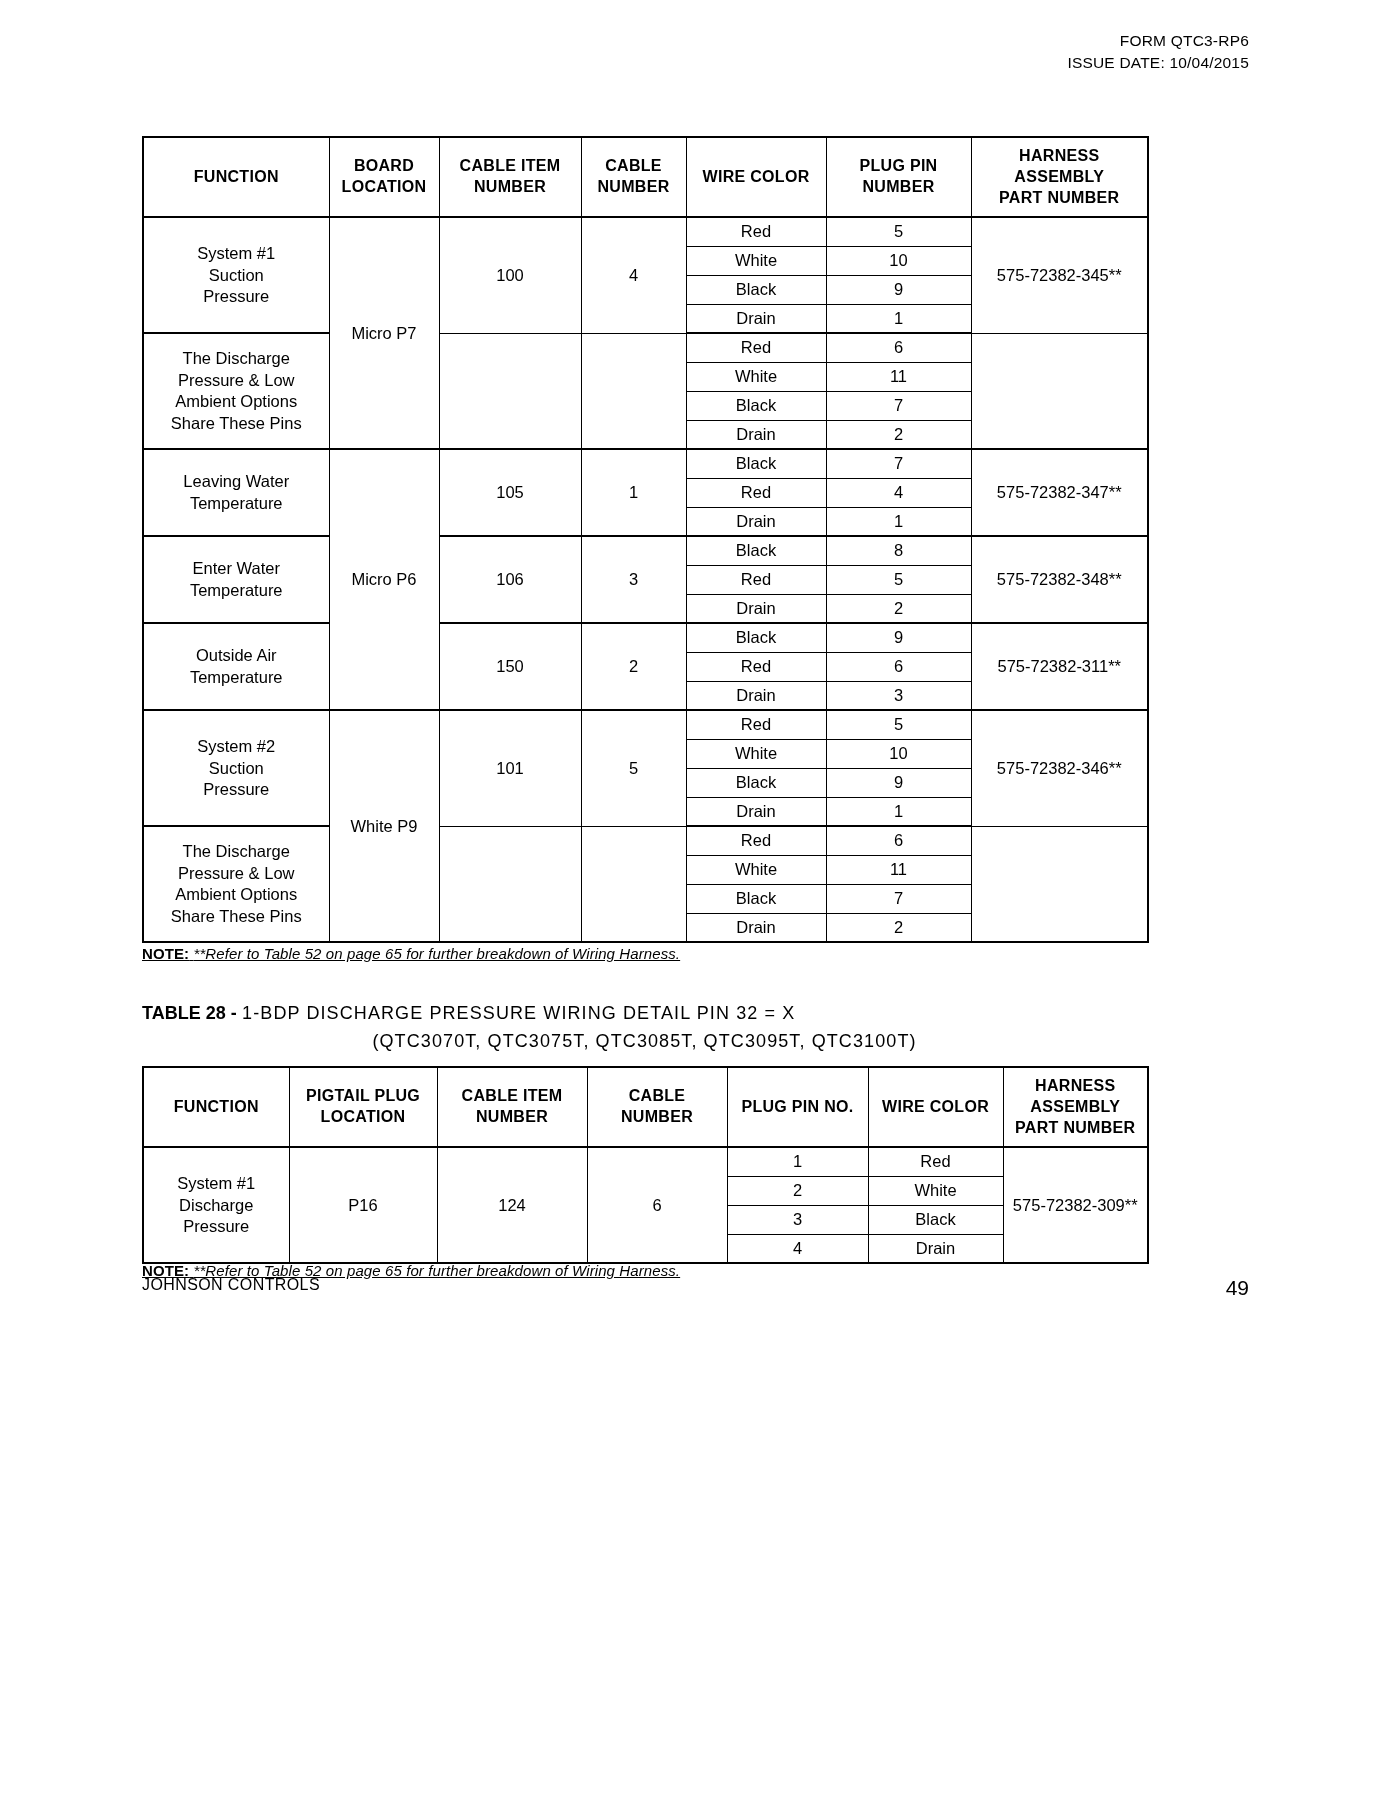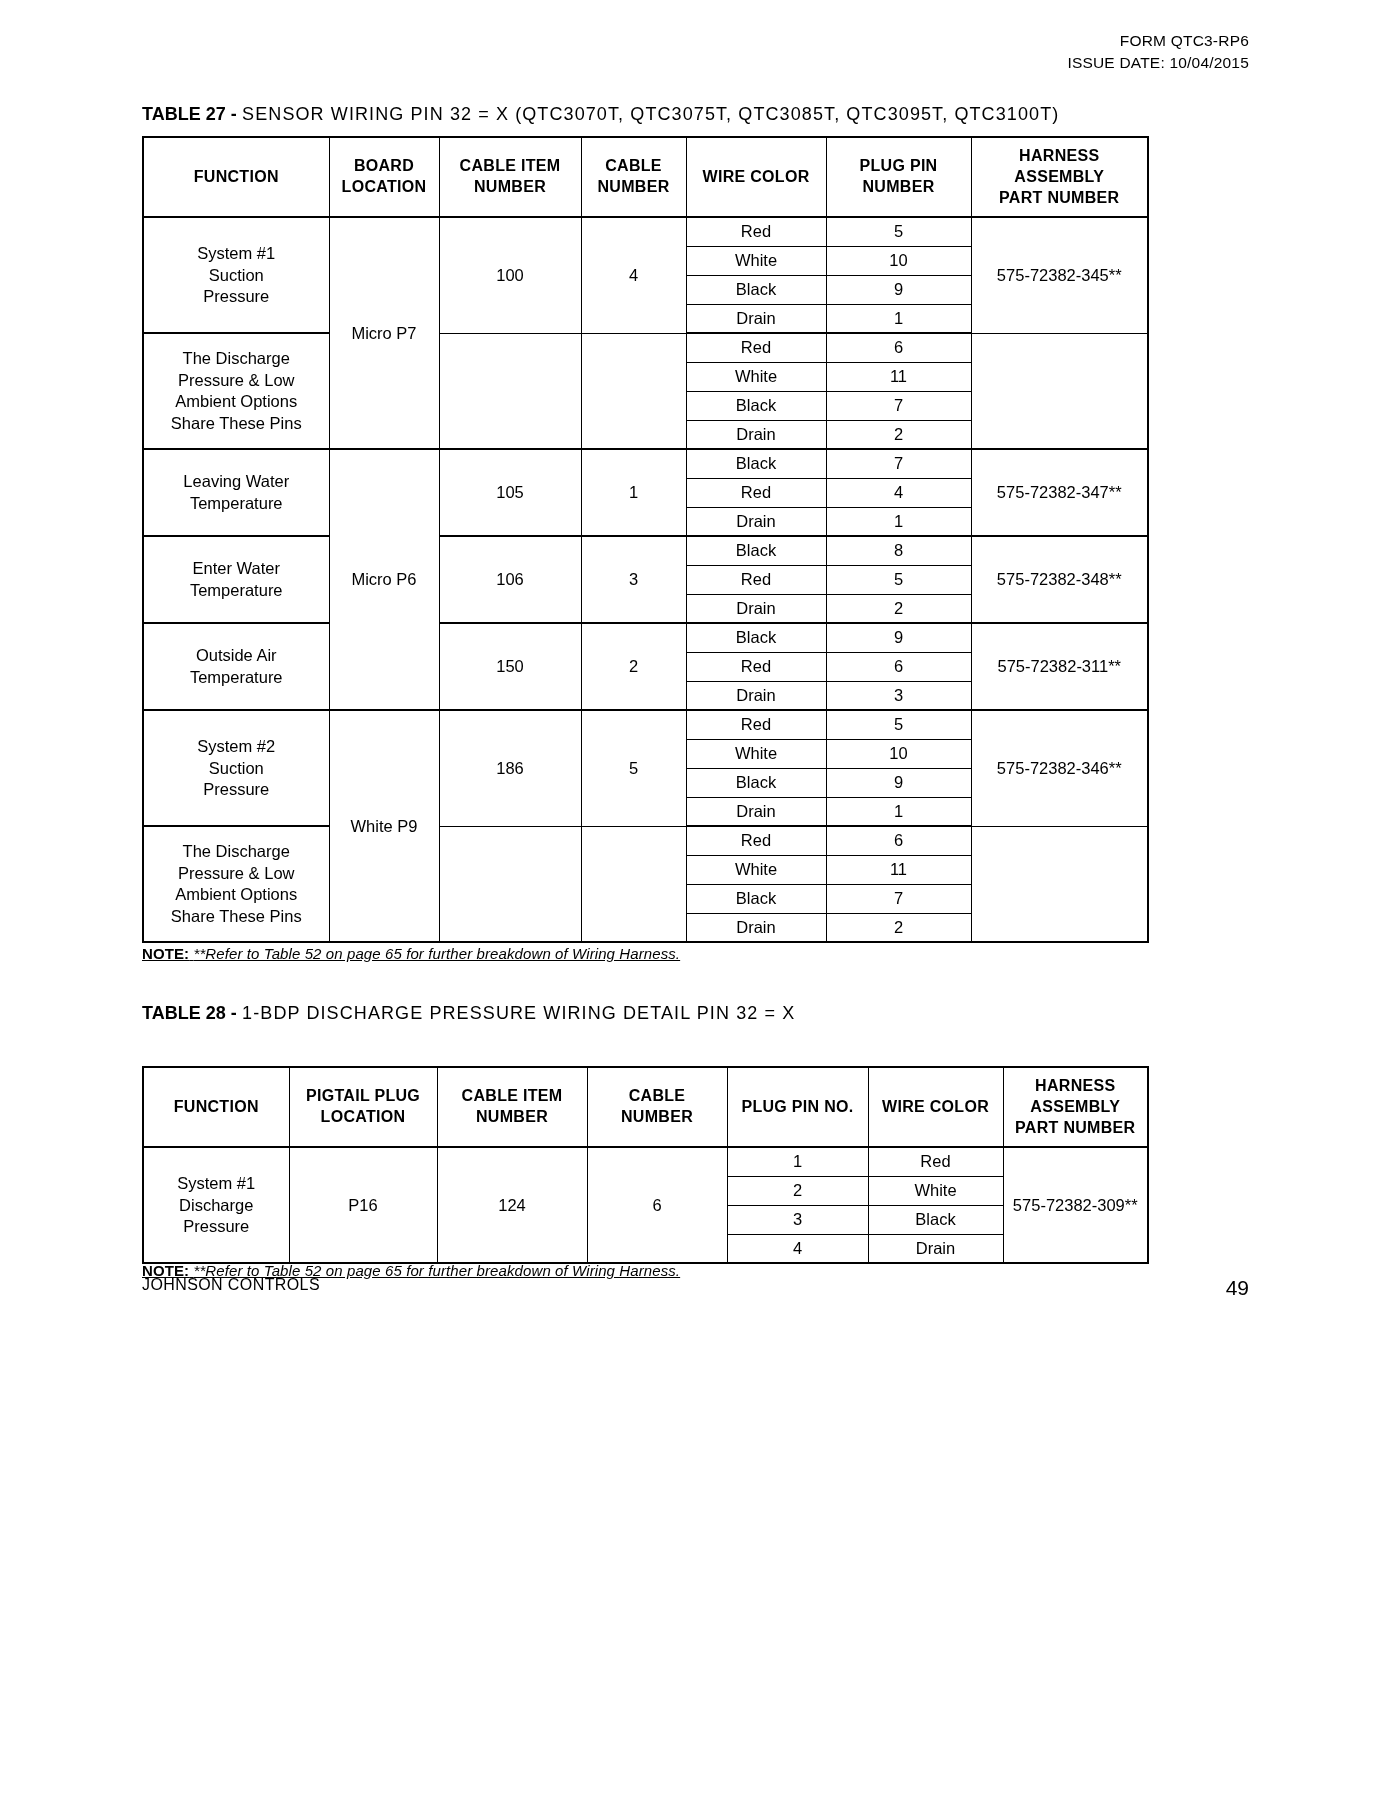--- a/index.html
+++ b/index.html
@@ -110,24 +110,20 @@
 </head>
 <body>
 
 <div class="page">
 
   <div class="doc-header">
     <div>FORM QTC3-RP6</div>
     <div>ISSUE DATE: 10/04/2015</div>
   </div>
 
-  <div class="table-caption" style="top:104px;">
-    <span class="cap-num">TABLE 27 -</span>
-    <span class="cap-txt">SENSOR WIRING PIN 32 = X (QTC3070T, QTC3075T, QTC3085T, QTC3095T, QTC3100T)</span>
-  </div>
 
   <table class="wire" style="top:136px;">
     <colgroup>
       <col style="width:186px">
       <col style="width:110px">
       <col style="width:142px">
       <col style="width:105px">
       <col style="width:140px">
       <col style="width:145px">
       <col style="width:177px">
@@ -274,21 +270,21 @@
         <td class="hvy-b">3</td>
       </tr>
 
       <tr>
         <td rowspan="4" class="hvy-t hvy-l">
           <div>System #2</div>
           <div>Suction</div>
           <div>Pressure</div>
         </td>
         <td rowspan="8" class="hvy-t">White P9</td>
-        <td rowspan="4" class="hvy-t">186</td>
+        <td rowspan="4" class="hvy-t">101</td>
         <td rowspan="4" class="hvy-t">5</td>
         <td style="height:29px" class="hvy-t">Red</td>
         <td class="hvy-t">5</td>
         <td rowspan="4" class="hvy-t hvy-r">575-72382-346**</td>
       </tr>
       <tr>
         <td style="height:29px">White</td>
         <td>10</td>
       </tr>
       <tr>
@@ -330,20 +326,21 @@
 
   <div class="note" style="top:945px;">
     <b>NOTE:</b>
     <i>**Refer to Table 52 on page 65 for further breakdown of Wiring Harness.</i>
   </div>
 
   <div class="table-caption" style="top:1003px;">
     <span class="cap-num">TABLE 28 -</span>
     <span class="cap-txt">1-BDP DISCHARGE PRESSURE WIRING DETAIL PIN 32 = X</span>
   </div>
+  <div class="caption-line2" style="top:1031px;">(QTC3070T, QTC3075T, QTC3085T, QTC3095T, QTC3100T)</div>
 
   <table class="wire" style="top:1066px;">
     <colgroup>
       <col style="width:146px">
       <col style="width:148px">
       <col style="width:150px">
       <col style="width:140px">
       <col style="width:141px">
       <col style="width:135px">
       <col style="width:145px">

